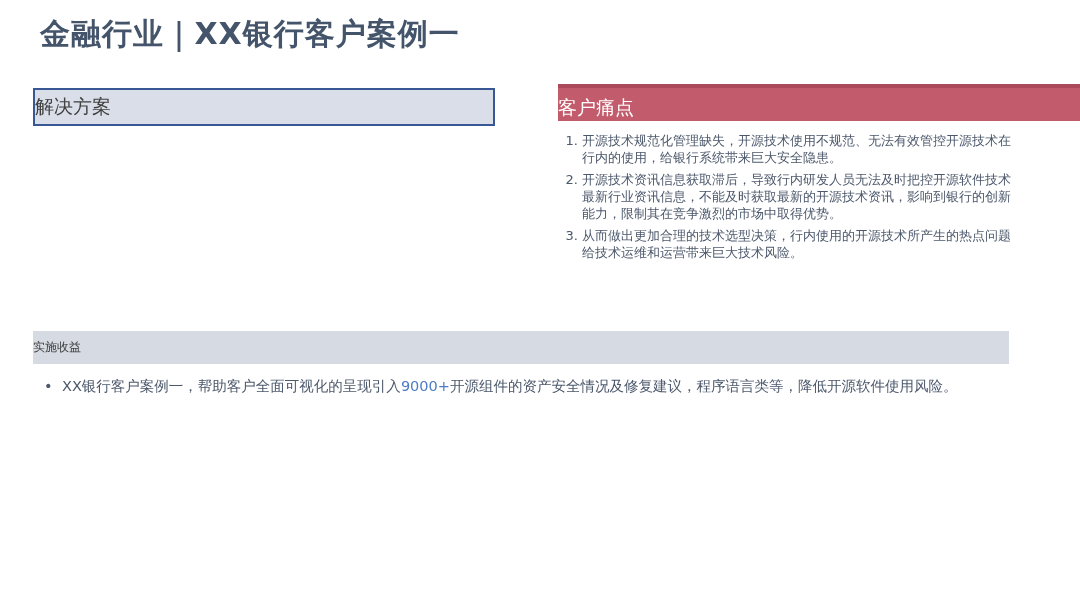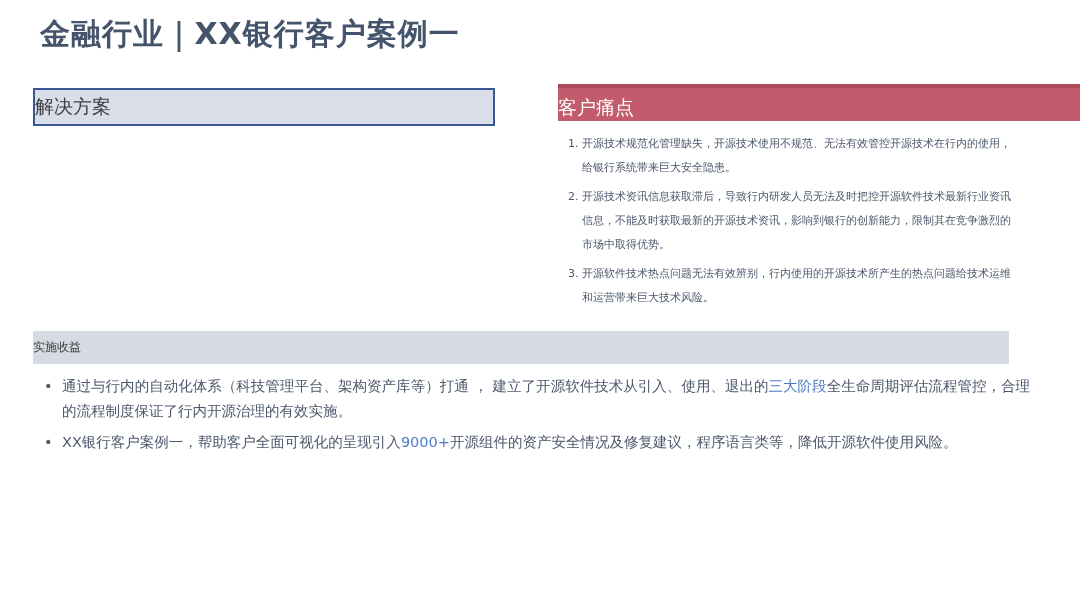--- a/index.html
+++ b/index.html
@@ -77,22 +77,22 @@
     line-height: 22.5px;
     letter-spacing: 1.2px;
     text-align: justify;
     color: var(--body-text);
   }
   .pain-list {
     position: absolute;
     left: 560px;
     top: 132px;
     width: 458px;
-    font-size: 11px;
-    line-height: 24px;
+    font-size: 13px;
+    line-height: 17px;
     color: var(--body-text);
     padding-left: 22px;
     list-style-position: outside;
   }
   .pain-list li { margin-bottom: 5px; }
   .benefits-list {
     position: absolute;
     left: 42px;
     top: 374px;
     width: 988px;
@@ -126,24 +126,23 @@
   <div class="section-header solution-header">
     <span>解决方案</span>
   </div>
 
   <div class="section-header pain-header">
     <span>客户痛点</span>
   </div>
   <ol class="pain-list">
     <li>开源技术规范化管理缺失，开源技术使用不规范、无法有效管控开源技术在行内的使用，给银行系统带来巨大安全隐患。</li>
     <li>开源技术资讯信息获取滞后，导致行内研发人员无法及时把控开源软件技术最新行业资讯信息，不能及时获取最新的开源技术资讯，影响到银行的创新能力，限制其在竞争激烈的市场中取得优势。</li>
-    <li>开源软件技术热点问题无法有效辨别，行内使用的开源技术所产生的热点问题给技术运维和运营带来巨大技术风险。</li>
+    <li>从而做出更加合理的技术选型决策，行内使用的开源技术所产生的热点问题给技术运维和运营带来巨大技术风险。</li>
   </ol>
 
   <div class="section-header benefits-header">
     <span>实施收益</span>
   </div>
   <ul class="benefits-list">
-    <li><span>通过与行内的自动化体系（科技管理平台、架构资产库等）打通 ， 建立了开源软件技术从引入、使用、退出的</span><span class="hl">三大阶段</span><span>全生命周期评估流程管控，合理的流程制度保证了行内开源治理的有效实施。</span></li>
     <li><span>XX银行客户案例一，帮助客户全面可视化的呈现引入</span><span class="hl">9000+</span><span>开源组件的资产安全情况及修复建议，程序语言类等，降低开源软件使用风险。</span></li>
   </ul>
 
 </div>
 
 </body></html>

